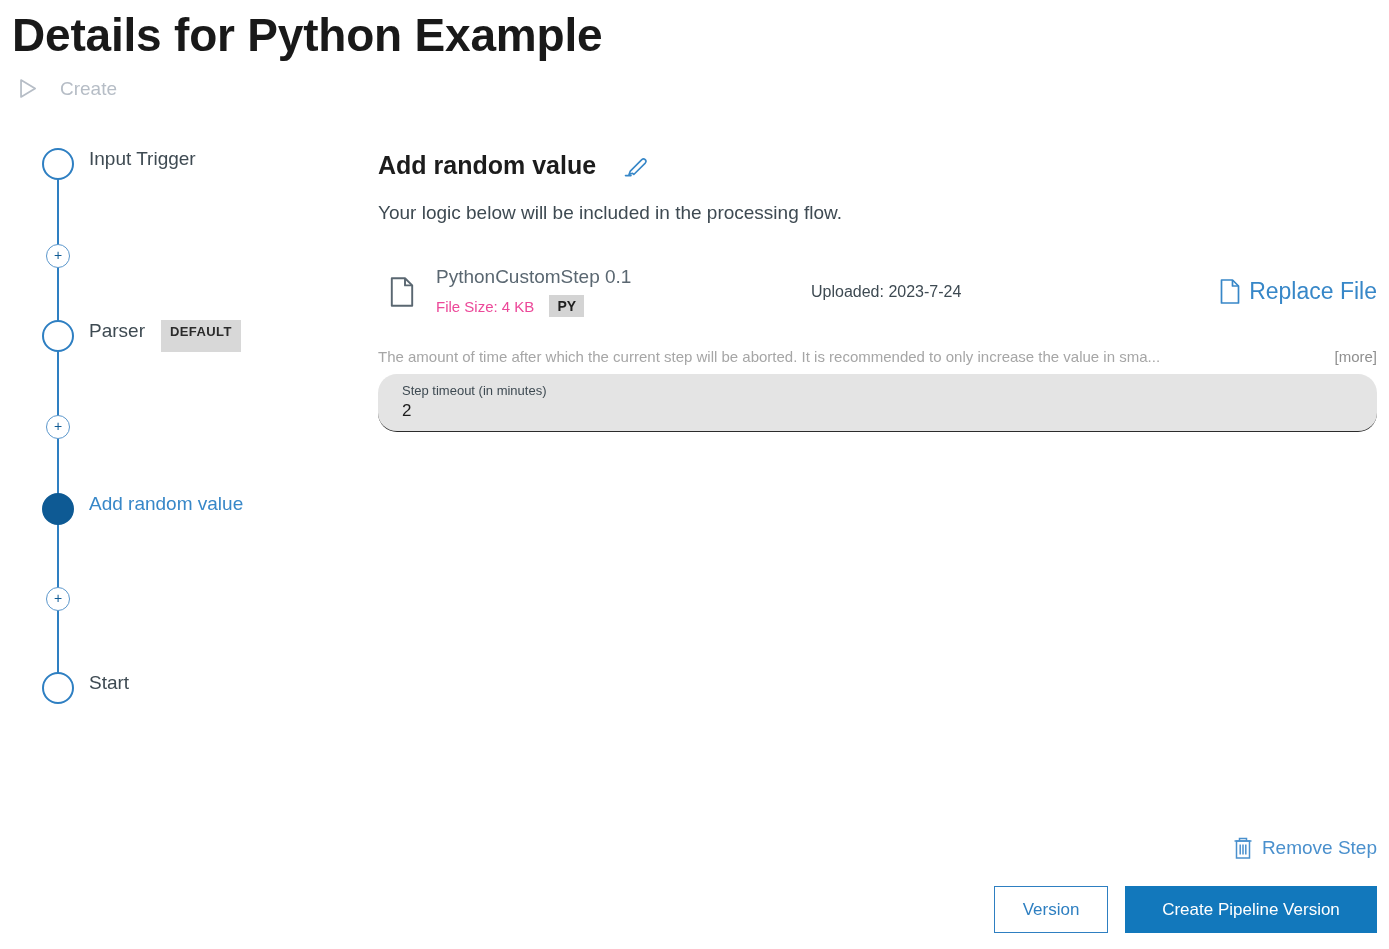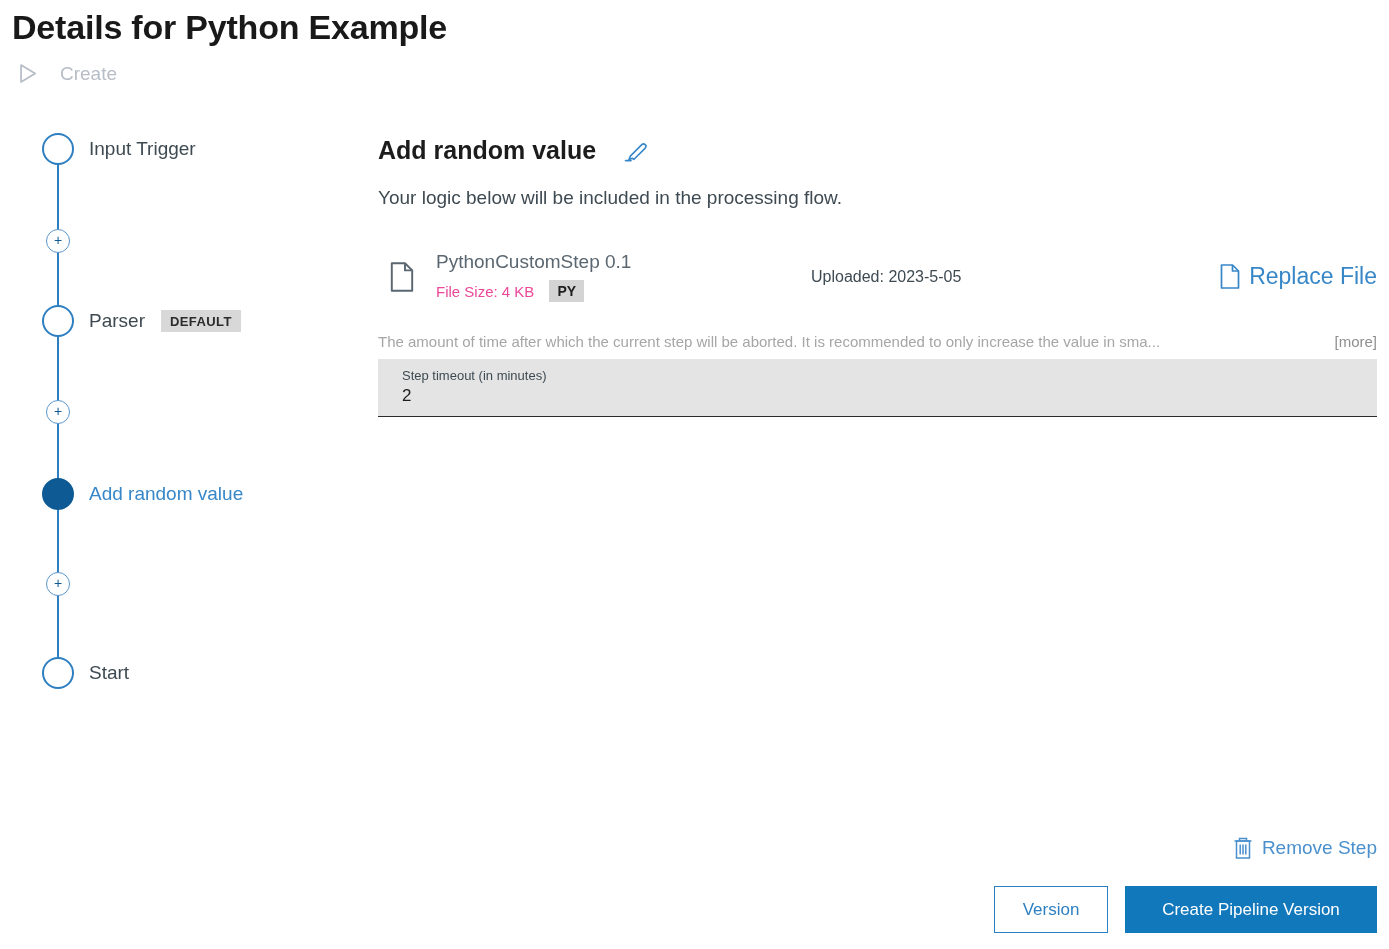--- a/index.html
+++ b/index.html
@@ -9,21 +9,21 @@
     width: 1389px;
     height: 949px;
     background: #ffffff;
     font-family: "Liberation Sans", sans-serif;
     color: #3e4a52;
     overflow: hidden;
   }
   
   .page-title {
     margin: 8px 0 0 12px;
-    font-size: 34px;
+    font-size: 46px;
     font-weight: 700;
     color: #191919;
     letter-spacing: -0.2px;
   }
   .start-btn {
     display: inline-flex;
     align-items: center;
     gap: 20px;
     margin: 13px 0 0 14px;
     font-size: 19px;
@@ -73,21 +73,20 @@
     left: 57px;
     top: 58px;
     width: 2px;
     height: 524px;
     background: #2e7fc2;
   }
   .step-node {
     position: absolute;
     left: 42px;
     display: flex;
-    align-items: center;
     cursor: pointer;
   }
   .step-circle {
     width: 32px; height: 32px;
     border: 2px solid #2e7fc2;
     border-radius: 50%;
     background: #ffffff;
     flex: 0 0 32px;
     position: relative; z-index: 2;
   }
@@ -154,20 +153,21 @@
     flex: 1; min-width: 0;
     font-size: 15px; color: #a6a6a6;
     white-space: nowrap; overflow: hidden;
   }
   .more-link { font-size: 15px; color: #8f8f8f; margin-left: 14px; cursor: pointer; background:none; border:none; font-family:Liberation Sans, sans-serif; }
   .field {
     margin-top: 9px;
     background: #e4e4e4;
     border-bottom: 1px solid #2b2b2b;
     padding: 9px 0 10px 24px;
+    border-radius: 19px;
   }
   .field-label { font-size: 13px; color: #3e4a52; display: block; }
   .field-input {
     display: block;
     margin-top: 3px;
     background: transparent;
     border: none; outline: none;
     font-size: 17px; color: #1c1c1c;
     font-family: "Liberation Sans", sans-serif;
     width: 300px;
@@ -290,21 +290,21 @@
             </g>
           </svg>
         </span>
         <div class="file-info">
           <div class="file-name">PythonCustomStep 0.1</div>
           <div class="file-meta">
             <span class="file-size">File Size: 4 KB</span>
             <span class="file-type-badge">PY</span>
           </div>
         </div>
-        <span class="uploaded">Uploaded: 2023-5-05</span>
+        <span class="uploaded">Uploaded: 2023-7-24</span>
         <button class="replace-btn">
           <span style="display:flex;">
             <svg width="20" height="27" viewBox="0 0 20 26">
               <g fill="none" stroke="#3787c8" stroke-width="1.7" stroke-linejoin="round">
                 <path d="M1.5 1.5 h11 l6 6 v17 h-17 Z"></path>
                 <path d="M12.5 1.5 v6 h6"></path>
               </g>
             </svg>
           </span>
           <span>Replace File</span>

